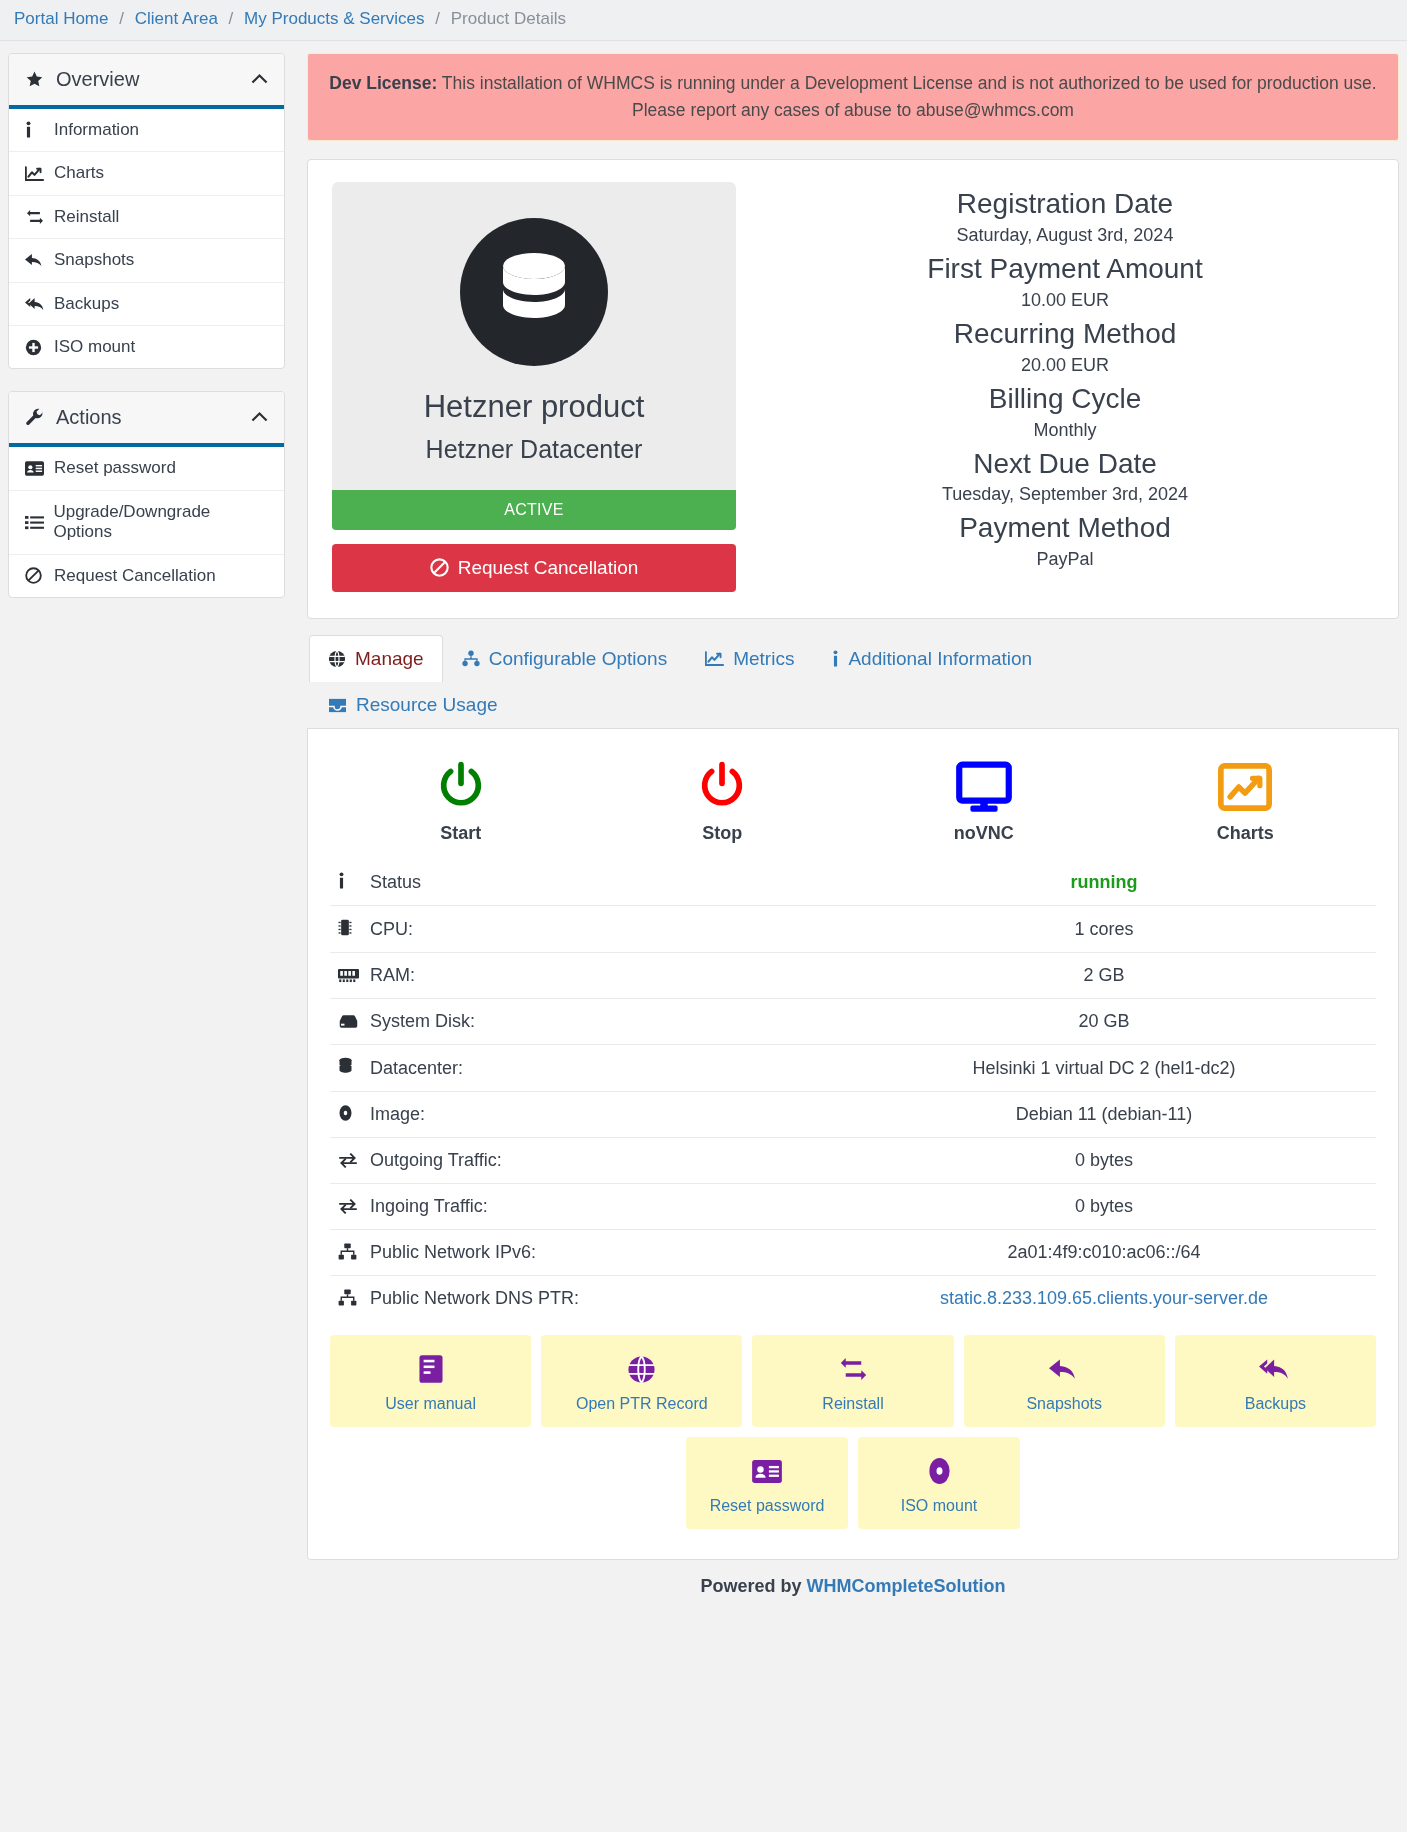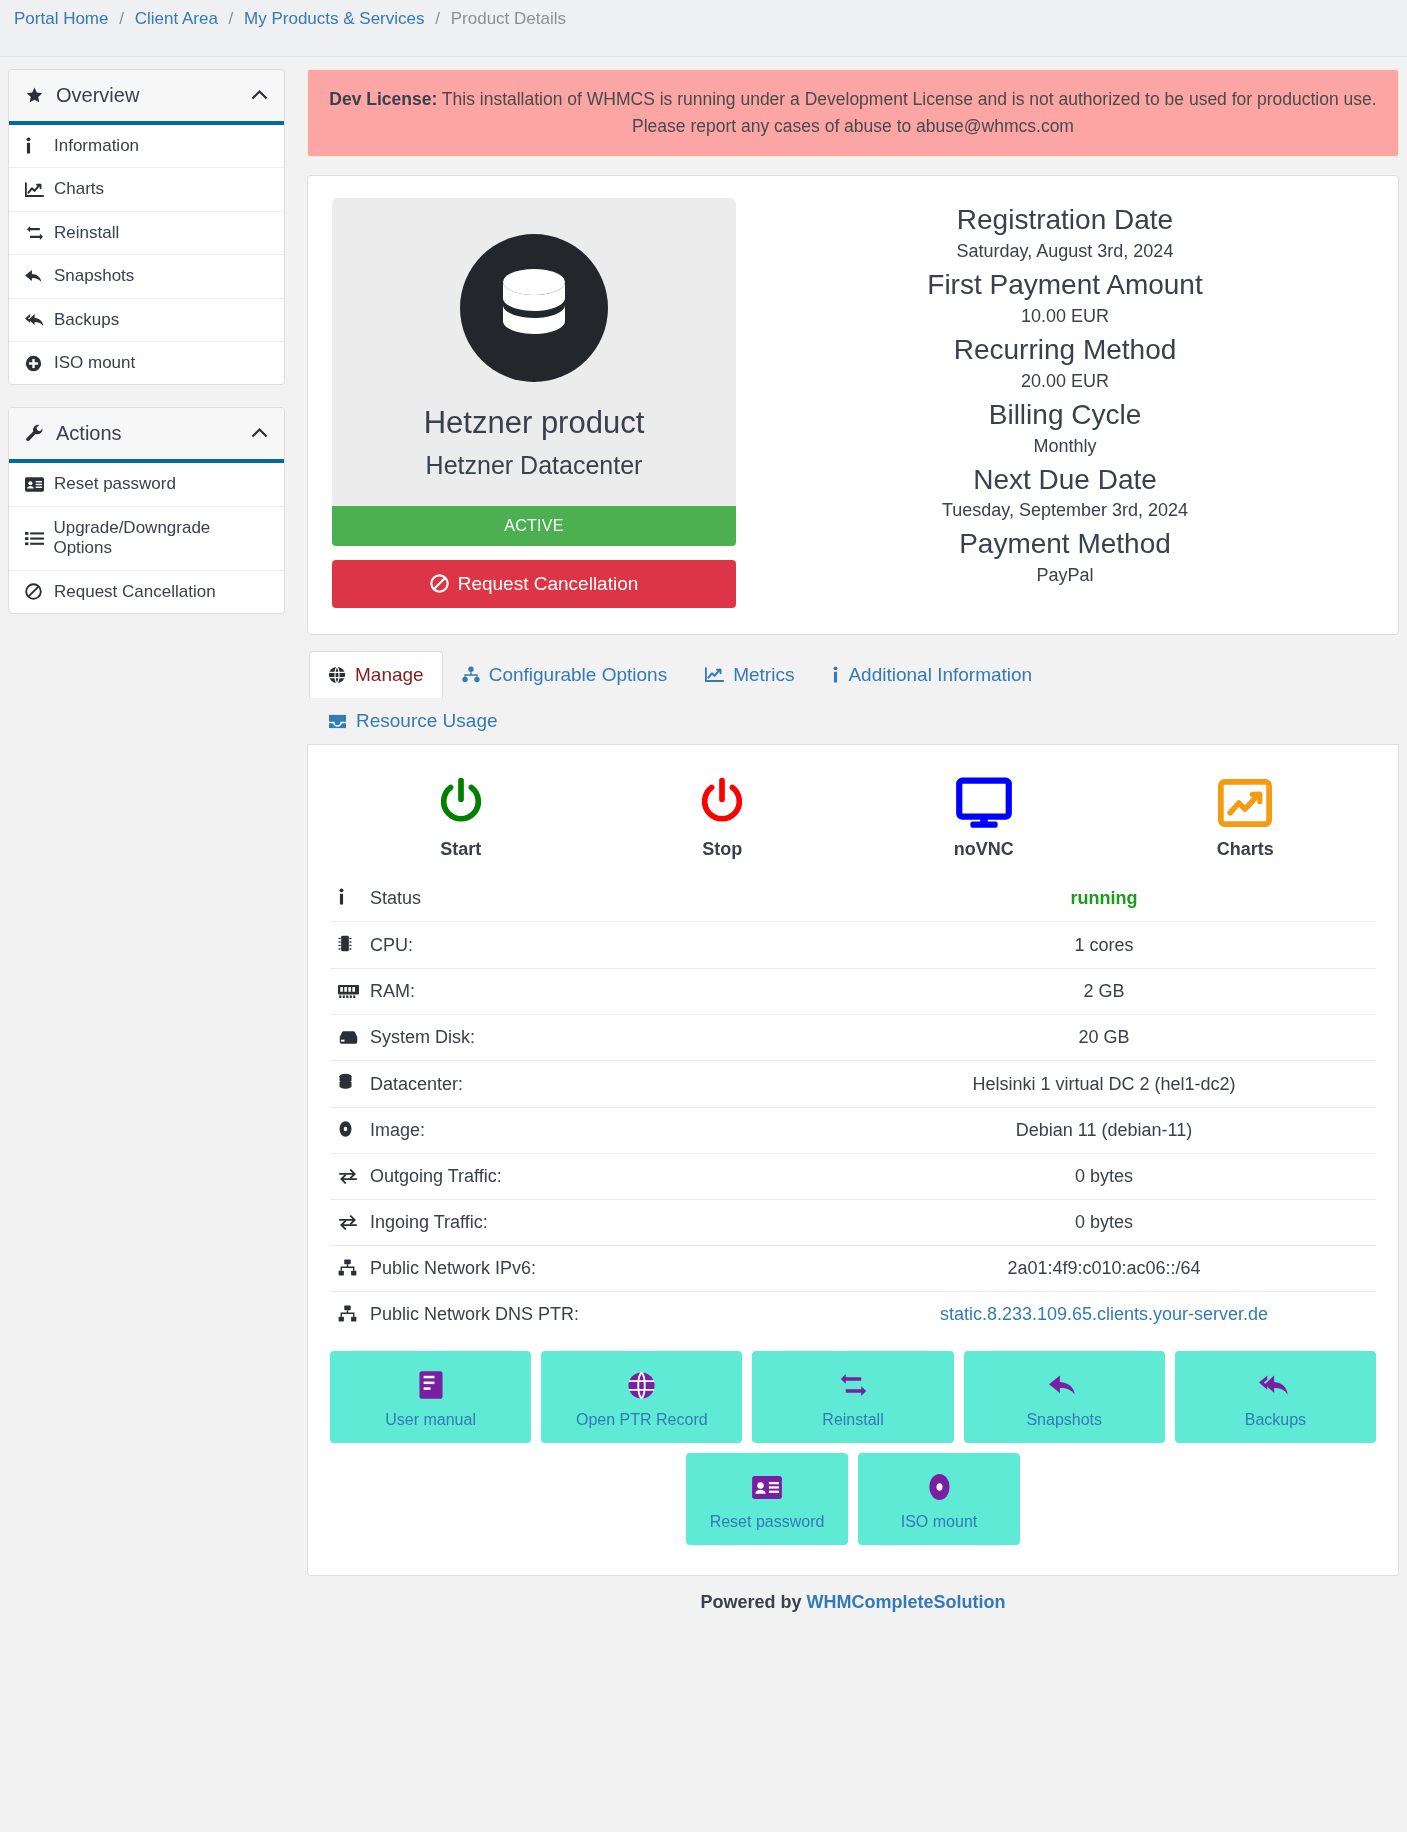--- a/index.html
+++ b/index.html
@@ -10,21 +10,21 @@
     font-family: "Liberation Sans", sans-serif;
     color: #39414d;
     -webkit-font-smoothing: antialiased;
   }
   a { color: #337ab7; text-decoration: none; }
 
   
   .breadcrumb-bar {
     background: #eef0f2;
     border-bottom: 1px solid #dfe3e8;
-    padding: 8px 14px 26px 14px;
+    padding: 8px 14px 10px 14px;
     font-size: 17px;
     line-height: 1.3;
   }
   .breadcrumb-bar .sep { color: #8a9099; margin: 0 6px; }
   .breadcrumb-bar .current { color: #8a9099; }
 
   
   .page { display: flex; align-items: flex-start; padding: 12px 8px 0 8px; }
   .sidebar { width: 277px; flex: 0 0 277px; margin-right: 22px; }
   .content { flex: 1 1 auto; }
@@ -188,21 +188,21 @@
   .info-table td.k { width: 48%; color: #39414d; }
   .info-table td.v { text-align: center; color: #39414d; }
   .k-icon { display: inline-flex; width: 26px; margin-right: 6px; color: #2b2f36; vertical-align: -2px; }
   .val-running { color: #1a9c1a; font-weight: bold; }
 
   
   .btn-grid { display: flex; gap: 10px; margin-top: 14px; }
   .btn-grid.second { justify-content: center; margin-top: 10px; }
   .tile {
     flex: 1 1 0;
-    background: #5eead4;
+    background: #fef9c3;
     border-radius: 4px;
     text-align: center;
     padding: 16px 6px 14px 6px;
     cursor: pointer;
   }
   .btn-grid.second .tile { flex: 0 0 162px; }
   .tile-icon { height: 36px; display:flex; align-items:center; justify-content:center; color:#7b1fa2; }
   .tile-label { color: #337ab7; font-size: 16px; margin-top: 8px; }
 
   .footer {

